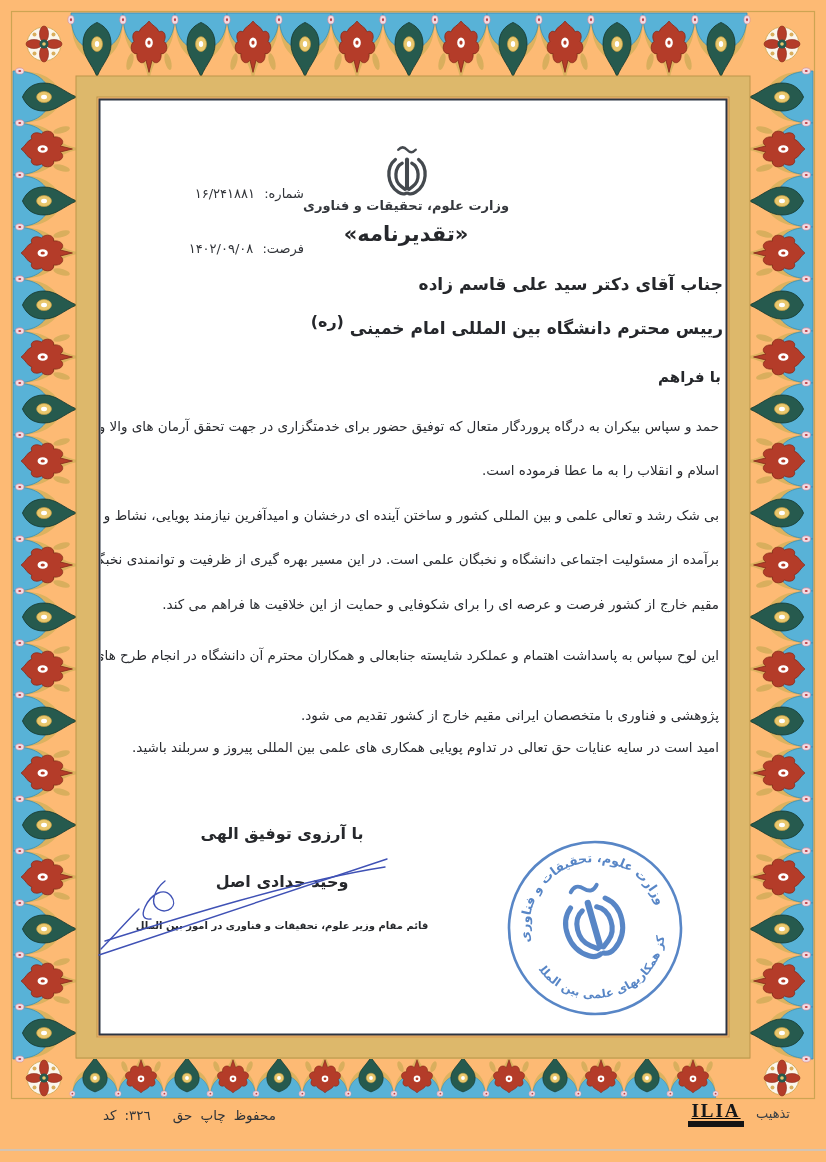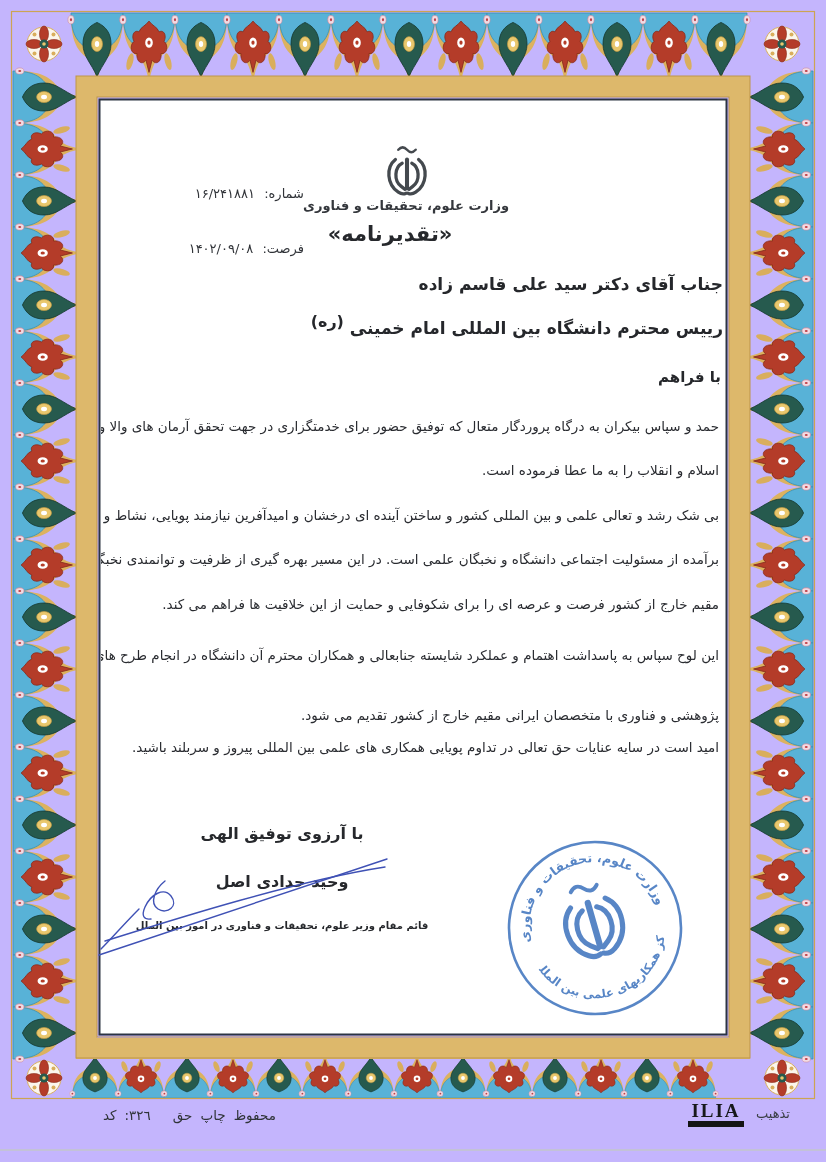--- a/index.html
+++ b/index.html
@@ -1,24 +1,24 @@
 <!DOCTYPE html>
 <html lang="fa"><head>
 <meta charset="utf-8">
 <style>
   html,body{margin:0;padding:0;background:#ffffff;}
-  .page{position:relative;width:826px;height:1162px;background:#c4b5fd;overflow:hidden;
+  .page{position:relative;width:826px;height:1162px;background:#fdba74;overflow:hidden;
         font-family:"DejaVu Sans",sans-serif;}
   .border-svg{position:absolute;left:0;top:0;z-index:1;}
   .content{position:absolute;left:0;top:0;width:826px;height:1162px;z-index:2;}
   .fa{direction:rtl;font-family:"DejaVu Sans",sans-serif;color:#2a2c30;}
   .emblem{position:absolute;left:378px;top:144px;width:58px;height:54px;color:#44494e;}
   .ministry{position:absolute;left:296px;top:198px;width:220px;text-align:center;
             font-size:13px;font-weight:bold;color:#34373c;}
-  .doc-title{position:absolute;left:280px;top:222px;width:220px;text-align:center;
+  .doc-title{position:absolute;left:296px;top:222px;width:220px;text-align:center;
              font-size:21px;font-weight:bold;color:#26282c;}
   .meta-line{position:absolute;left:122px;width:182px;font-size:13px;text-align:right;
              color:#303338;white-space:nowrap;}
   .meta-number{top:186px;}
   .meta-date{top:241px;}
   .meta-line .val{margin-right:5px;}
   .recipient-name{position:absolute;right:103px;top:274px;font-size:17px;font-weight:bold;
                   white-space:nowrap;color:#25272b;}
   .recipient-title{position:absolute;right:103px;top:312px;font-size:17px;font-weight:bold;
                    white-space:nowrap;color:#25272b;}
@@ -35,21 +35,21 @@
   .sg0{top:0;font-size:16px;}   .sg1{top:48px;font-size:16px;}
   .sg2{top:96px;font-size:10px;} .sg3{top:141px;font-size:13.5px;}
   .signature-svg{position:absolute;left:95px;top:845px;z-index:3;}
   .stamp-svg{position:absolute;left:488px;top:834px;z-index:3;opacity:0.92;}
   .footer-left{position:absolute;left:103px;top:1107px;z-index:2;display:flex;direction:ltr;
                align-items:flex-end;font-size:13.5px;color:#2f3338;font-family:"DejaVu Sans",sans-serif;}
   .footer-left .w{margin-right:8px;}
   .footer-left .gap{width:14px;}
   .footer-right{position:absolute;left:688px;top:1102px;z-index:2;display:flex;direction:ltr;
                 align-items:flex-start;}
-  .ilia{display:flex;flex-direction:column;align-items:center;}
+  .ilia{display:flex;flex-direction:column;align-items:center;text-decoration:underline;}
   .ilia-text{font-family:"Liberation Serif","DejaVu Serif",serif;font-size:19px;font-weight:bold;
              letter-spacing:2px;color:#17181a;line-height:18px;position:relative;}
   .ilia-bar{width:56px;height:6px;background:#141414;margin-top:1px;}
   .tazhib{font-size:13px;color:#3a3f45;margin-left:12px;margin-top:4px;
           font-family:"DejaVu Sans",sans-serif;direction:rtl;}
   .scan-edge{position:absolute;left:0;top:1149px;width:826px;height:2px;background:#c3c7c9;
              opacity:0.75;z-index:1;}
 </style>
 </head>
 <body>

